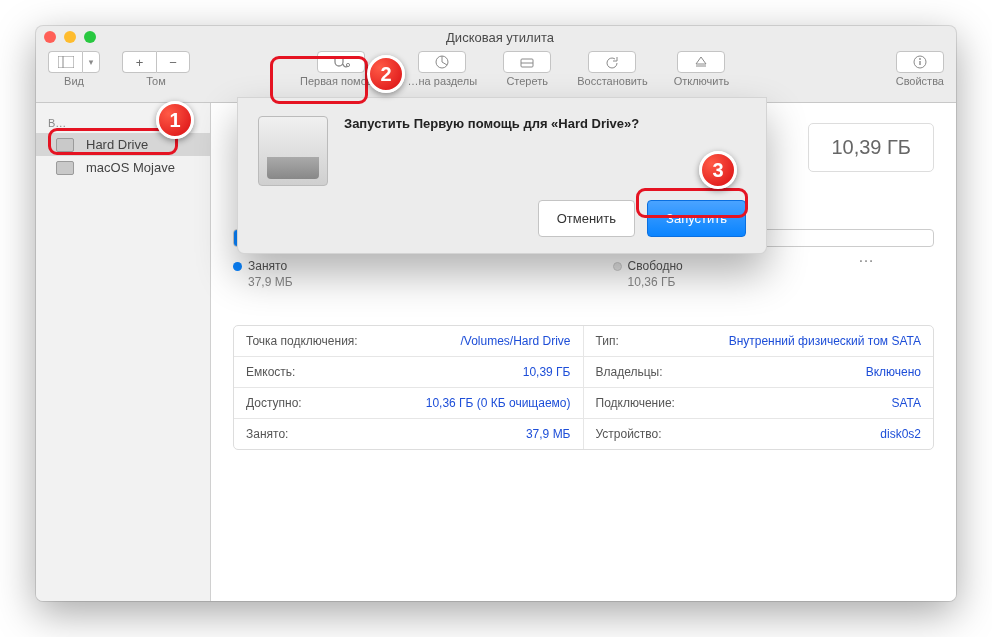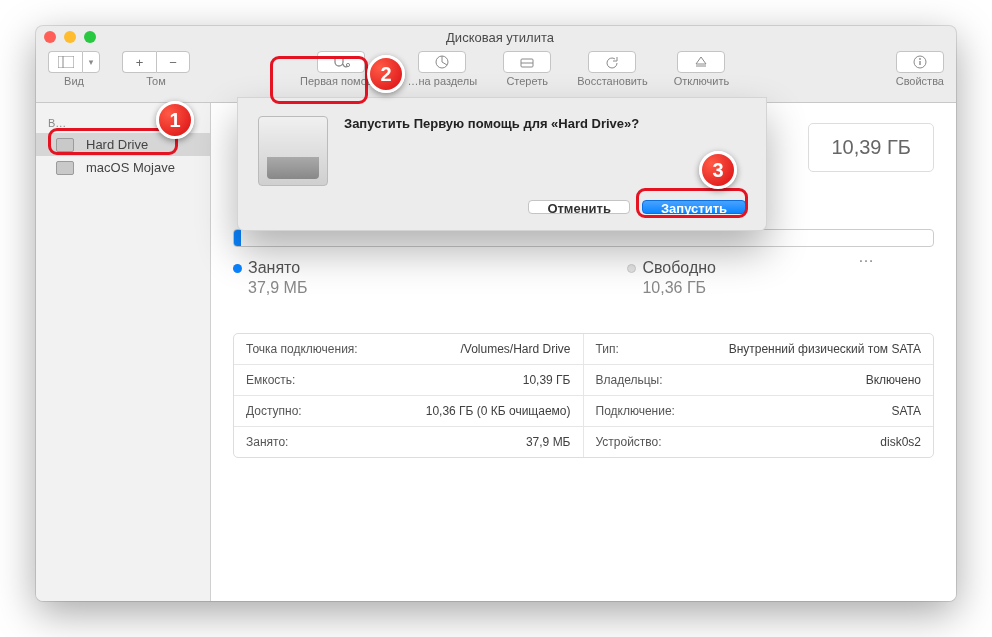--- a/index.html
+++ b/index.html
@@ -49,54 +49,54 @@
 .main { flex: 1; background: #fff; padding: 16px 22px; overflow: auto; }
 .cap-box {
   float: right; margin-top: 4px; border: 1px solid #ddd; border-radius: 5px;
   padding: 12px 22px; font-size: 20px; color: #666;
 }
 .progress-bar {
   clear: both; height: 18px; border: 1px solid #ccc; border-radius: 4px;
   position: relative; margin-top: 110px; background: #fff;
 }
 .progress-fill { position: absolute; left: 0; top: 0; height: 100%; background: #0a84ff; width: 1%; border-radius: 3px 0 0 3px; }
-.legend { display: flex; gap: 320px; margin-top: 12px; font-size: 16px; color: #555; }
+.legend { display: flex; gap: 320px; margin-top: 12px; font-size: 12px; color: #555; }
 .legend-item { display: flex; flex-direction: column; gap: 2px; }
 .legend-dot { display: inline-block; width: 9px; height: 9px; border-radius: 50%; margin-right: 6px; vertical-align: middle; }
 .dot-used { background: #0a84ff; }
 .dot-free { background: #e4e4e4; border: 1px solid #ccc; }
 .legend-sub { color: #888; margin-left: 15px; }
 
 .info-table {
   margin-top: 36px; border: 1px solid #ddd; border-radius: 5px;
   display: grid; grid-template-columns: 1fr 1fr; font-size: 12px; color: #555;
 }
 .info-cell { padding: 8px 12px; border-bottom: 1px solid #e6e6e6; display: flex; justify-content: space-between; }
 .info-cell:nth-child(odd) { border-right: 1px solid #e6e6e6; }
 .info-cell:nth-last-child(-n+2) { border-bottom: none; }
-.info-val { color: #404040; text-align: right; }
+.info-val { color: #1d4ed8; text-align: right; }
 
 .dialog {
   position: absolute; left: 201px; top: 71px; width: 530px;
   background: #ececec; border: 1px solid rgba(0,0,0,.1); border-bottom-left-radius: 7px; border-bottom-right-radius: 7px;
   box-shadow: 0 20px 40px rgba(0,0,0,.3);
   padding: 18px 20px 16px; display: flex; gap: 14px; flex-direction: column;
 }
 .dlg-top { display: flex; gap: 16px; }
 .dlg-icon {
   width: 70px; height: 70px; background: linear-gradient(#f0f0f0,#cfcfcf);
   border-radius: 4px; border: 1px solid #bbb; position: relative;
 }
 .dlg-icon::after { content: ""; position: absolute; left: 8px; right: 8px; bottom: 6px; height: 22px; background: linear-gradient(#aaa,#888); border-radius: 0 0 4px 4px; }
 .dlg-text { flex: 1; font-size: 12px; color: #444; }
 .dlg-title { font-size: 13px; font-weight: 600; color: #222; margin-bottom: 6px; }
 .dlg-buttons { display: flex; justify-content: flex-end; gap: 12px; }
 .mac-btn {
-  height: 14px; padding: 0 18px; font-size: 13px; border-radius: 4px;
-  background: #fff; border: 1px solid #c4c4c4; color: #333; font-weight: bold;
+  height: 37px; padding: 0 18px; font-size: 13px; border-radius: 4px;
+  background: #fff; border: 1px solid #c4c4c4; color: #333;
 }
 .mac-btn.primary { background: linear-gradient(#4aa3ff,#0a84ff); color: #fff; border: 1px solid #0a6fe0; }
 
 
 .annot { position: absolute; border: 3px solid #e51322; border-radius: 9px; pointer-events: none; }
 .num-badge {
   position: absolute; width: 38px; height: 38px; border-radius: 50%;
   background: radial-gradient(circle at 30% 30%, #ff5a46, #d90d12);
   border: 3px solid #fff; box-shadow: 0 2px 6px rgba(0,0,0,.4);
   color: #fff; font-weight: 700; font-size: 20px; display: flex; align-items: center; justify-content: center;

